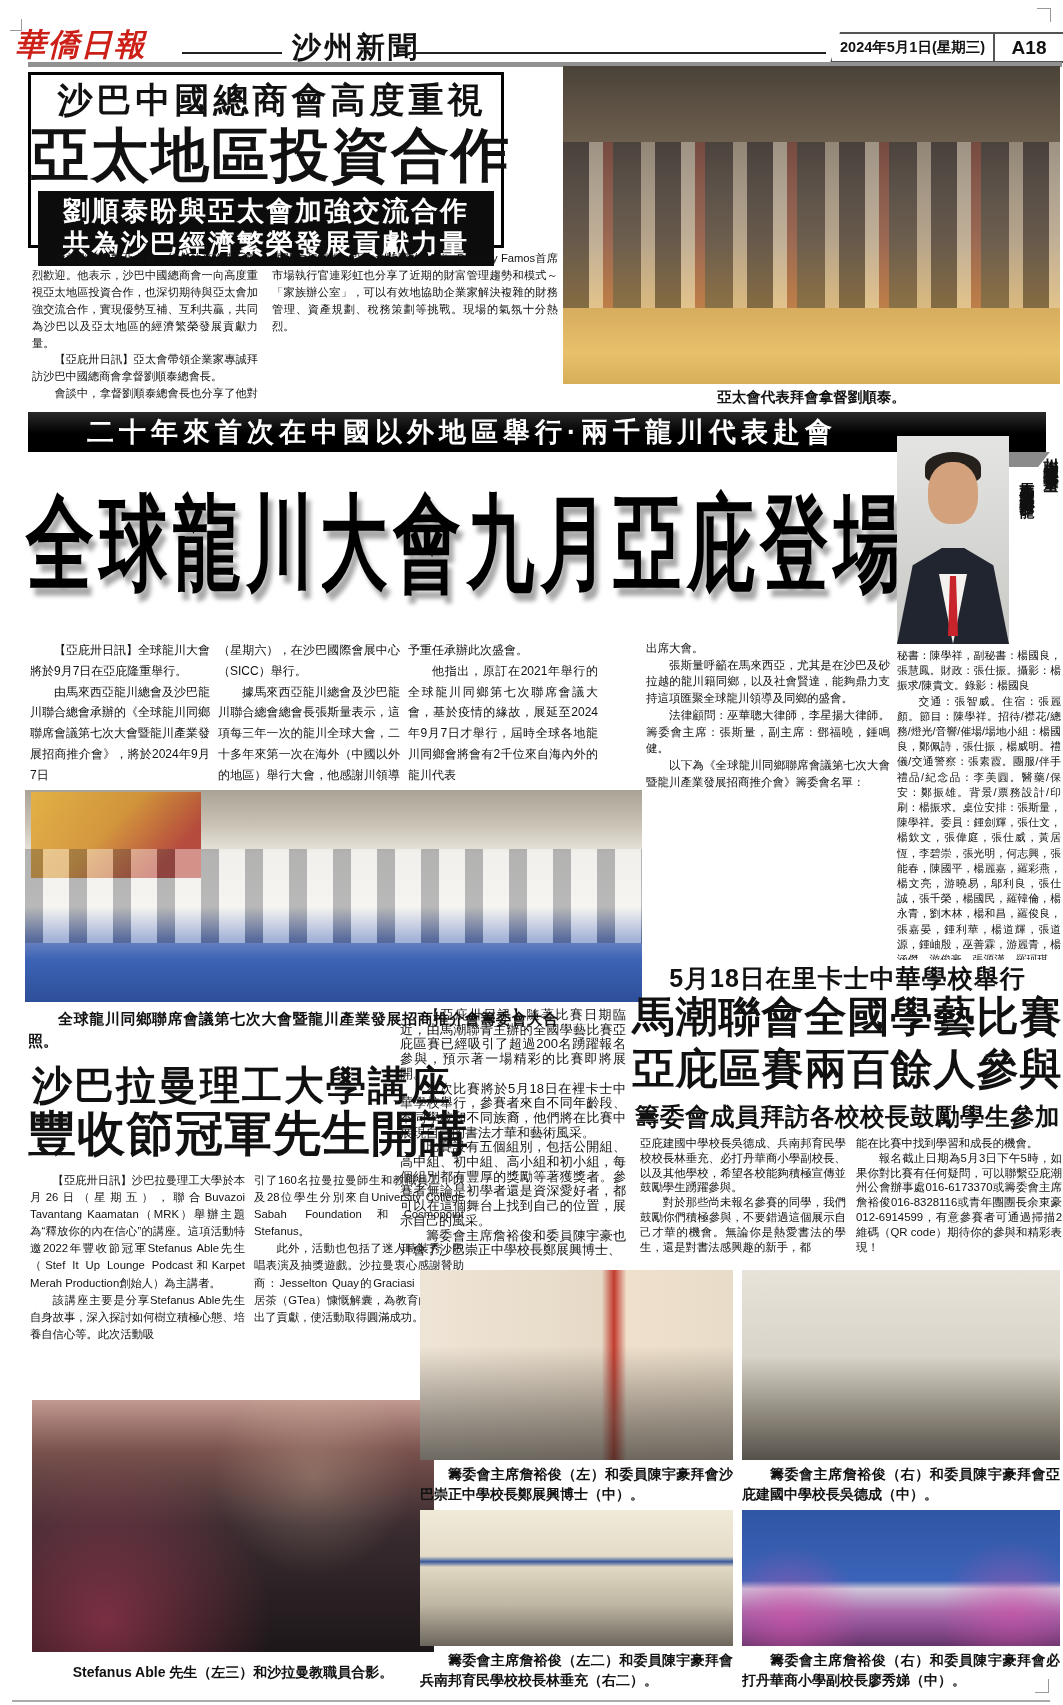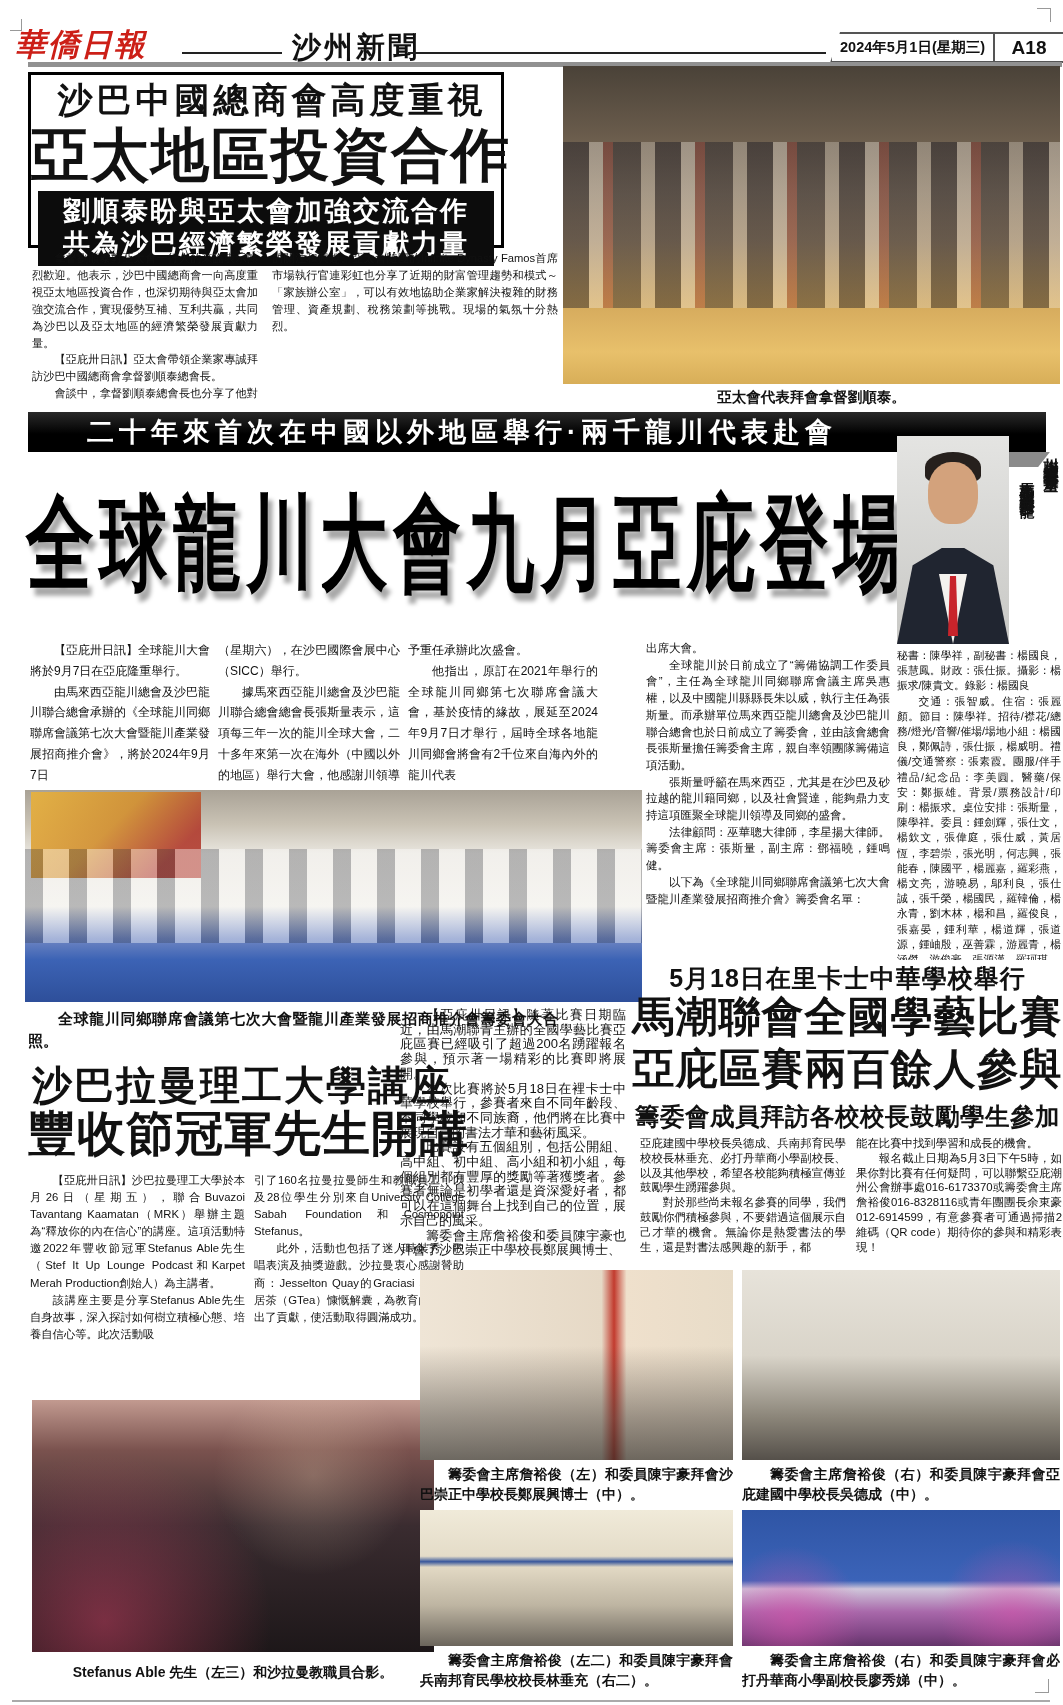--- a/index.html
+++ b/index.html
@@ -142,21 +142,20 @@
   <div class="abs col lc-col" style="left:218px;top:640px;width:182px;height:146px;">
       <p class="cont">（星期六），在沙巴國際會展中心（SICC）舉行。</p>
       <p>據馬來西亞龍川總會及沙巴龍川聯合總會總會長張斯量表示，這項每三年一次的龍川全球大會，二十多年來第一次在海外（中國以外的地區）舉行大會，他感謝川領導們對馬來西亞僑胞的莫大信任，給</p>
     </div>
   <div class="abs col lc-col" style="left:408px;top:640px;width:190px;height:146px;">
       <p class="cont">予重任承辦此次盛會。</p>
       <p>他指出，原訂在2021年舉行的全球龍川同鄉第七次聯席會議大會，基於疫情的緣故，展延至2024年9月7日才舉行，屆時全球各地龍川同鄉會將會有2千位來自海內外的龍川代表</p>
     </div>
   <div class="abs col lc-col4" style="left:646px;top:640px;width:244px;height:318px;">
       <p class="cont">出席大會。</p>
-      <p>全球龍川於日前成立了“籌備協調工作委員會”，主任為全球龍川同鄉聯席會議主席吳惠權，以及中國龍川縣縣長朱以威，執行主任為張斯量。而承辦單位馬來西亞龍川總會及沙巴龍川聯合總會也於日前成立了籌委會，並由該會總會長張斯量擔任籌委會主席，親自率領團隊籌備這項活動。</p>
       <p>張斯量呼籲在馬來西亞，尤其是在沙巴及砂拉越的龍川籍同鄉，以及社會賢達，能夠鼎力支持這項匯聚全球龍川領導及同鄉的盛會。</p>
       <p>法律顧問：巫華聰大律師，李星揚大律師。籌委會主席：張斯量，副主席：鄧福曉，鍾鳴健。</p>
       <p>以下為《全球龍川同鄉聯席會議第七次大會暨龍川產業發展招商推介會》籌委會名單：</p>
     </div>
   <div class="abs col lc-col5" style="left:897px;top:648px;width:164px;height:312px;">
       <p class="cont">秘書：陳學祥，副秘書：楊國良，張慧鳳。財政：張仕振。攝影：楊振求/陳貴文。錄影：楊國良</p>
       <p>交通：張智威。住宿：張麗顏。節目：陳學祥。招待/襟花/總務/燈光/音響/催場/場地小組：楊國良，鄭佩詩，張仕振，楊威明。禮儀/交通警察：張素霞。團服/伴手禮品/紀念品：李美圓。醫藥/保安：鄭振雄。背景/票務設計/印刷：楊振求。桌位安排：張斯量，陳學祥。委員：鍾劍輝，張仕文，楊欽文，張偉庭，張仕威，黃居恆，李碧崇，張光明，何志興，張能春，陳國平，楊麗嘉，羅彩燕，楊文亮，游曉易，鄔利良，張仕誠，張千榮，楊國民，羅韓倫，楊永青，劉木林，楊和昌，羅俊良，張嘉晏，鍾利華，楊道輝，張道源，鍾岫殷，巫善霖，游麗青，楊涵傑，游俊豪，張源漢，羅珂琪。</p>
     </div>
 
   <div class="abs ph ph-group" style="left:25px;top:790px;width:617px;height:212px;">

